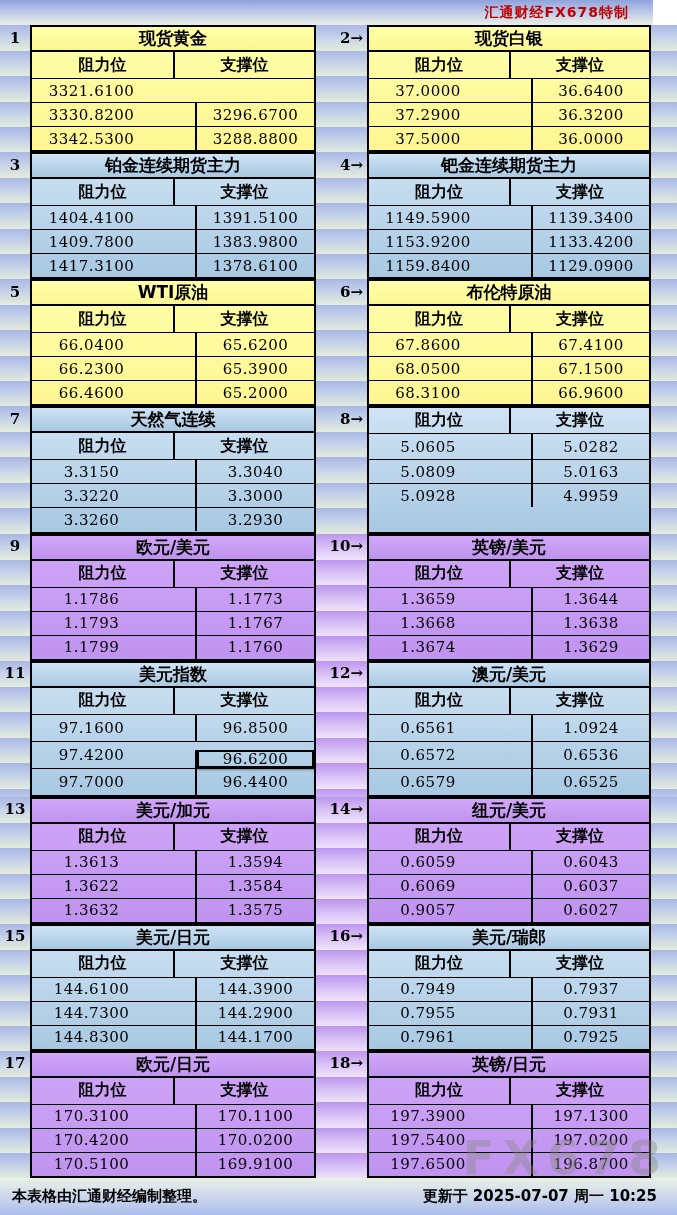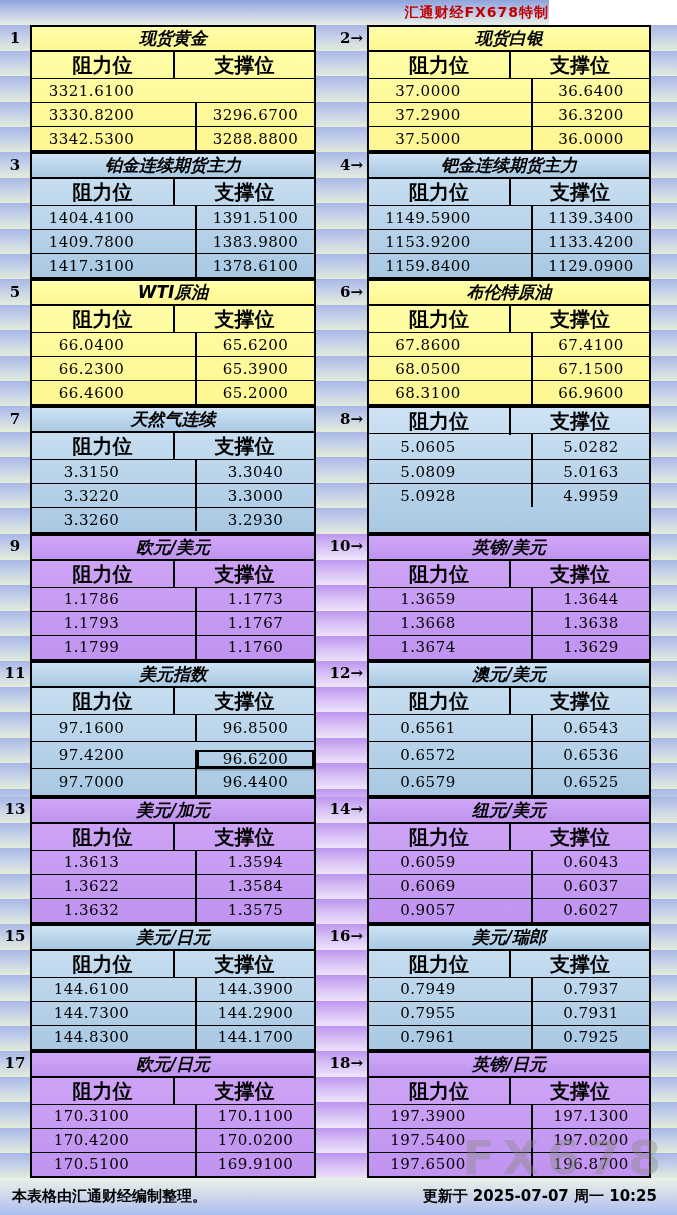--- a/index.html
+++ b/index.html
@@ -4,24 +4,24 @@
 <style>
   html,body{margin:0;padding:0;}
   .page{
     position:relative; width:677px; height:1215px; overflow:hidden;
     background:#ffffff;
     font-family:"DejaVu Sans","Liberation Sans",sans-serif;
     color:#000;
   }
   
   .topbar{
-    position:absolute; top:0; left:0; width:549px; height:25px;
+    position:absolute; top:0; left:0; width:653px; height:25px;
     background:linear-gradient(180deg,#8fa3dc 0%,#c3cfe9 55%,#e9efe4 100%);
     display:flex; align-items:center; justify-content:flex-end;
-    box-sizing:border-box; padding-right:0;
+    box-sizing:border-box; padding-right:24px;
   }
   .brand{ color:#c00000; font-weight:bold; font-size:14px; letter-spacing:1px; }
   
   .table-area{
     position:absolute; top:25px; left:0; width:677px; height:1153px;
     display:flex; flex-direction:column;
   }
   .pair-row{
     flex:1 1 0; display:grid;
     grid-template-columns:30px 286px 51px 284px 26px;
@@ -42,26 +42,26 @@
   .gnum.left{ justify-content:center; }
   .gnum.mid{ justify-content:flex-end; padding-right:4px; }
   
   .block{
     border:2px solid #000; background:#fff; box-sizing:border-box;
     display:grid; grid-template-rows:25px 26px 1fr 1fr 1fr;
   }
   .brow{ display:grid; grid-template-columns:1fr 1fr; }
   .brow.title{
     display:flex; align-items:center; justify-content:center;
-    font-weight:bold; font-size:17px; border-bottom:2px solid #000;font-style:italic;
+    font-weight:bold; font-size:17px; border-bottom:2px solid #000;
   }
   .block .brow.sep{ border-top:1px solid #000;gap:44px; }
   .cell{ display:flex; align-items:center; justify-content:center; }
   .cell + .cell{ border-left:2px solid #000; }
-  .hdr{ font-weight:bold; font-size:20px; }
+  .hdr{ font-weight:bold; font-size:16px; }
   .val{
     font-size:15px;
     font-family:"DejaVu Serif","Liberation Serif",serif;
     letter-spacing:0.5px;
   }
   .selected{ box-shadow:inset 0 0 0 2px #000, 2px 2px 2px rgba(0,0,0,0.35);margin-top:8px; }
   
   .t-yellow{ background:linear-gradient(180deg,#ffffab 0%,#fdf692 100%); }
   .t-blue{   background:linear-gradient(180deg,#cfe3f4 0%,#a8c8e2 100%); }
   .t-purple{ background:linear-gradient(180deg,#d1a7f8 0%,#bf93ef 100%); }
@@ -348,21 +348,21 @@
           <div class="gnum mid">12→</div>
         </div>
         <div class="block t-blue">
           <div class="brow title t-blue">澳元/美元</div>
           <div class="brow">
             <div class="cell hdr">阻力位</div>
             <div class="cell hdr">支撑位</div>
           </div>
           <div class="brow sep">
             <div class="cell val">0.6561</div>
-            <div class="cell val">0.6543</div>
+            <div class="cell val">1.0924</div>
           </div>
           <div class="brow sep">
             <div class="cell val">0.6572</div>
             <div class="cell val">0.6536</div>
           </div>
           <div class="brow sep">
             <div class="cell val">0.6579</div>
             <div class="cell val">0.6525</div>
           </div>
         </div>

